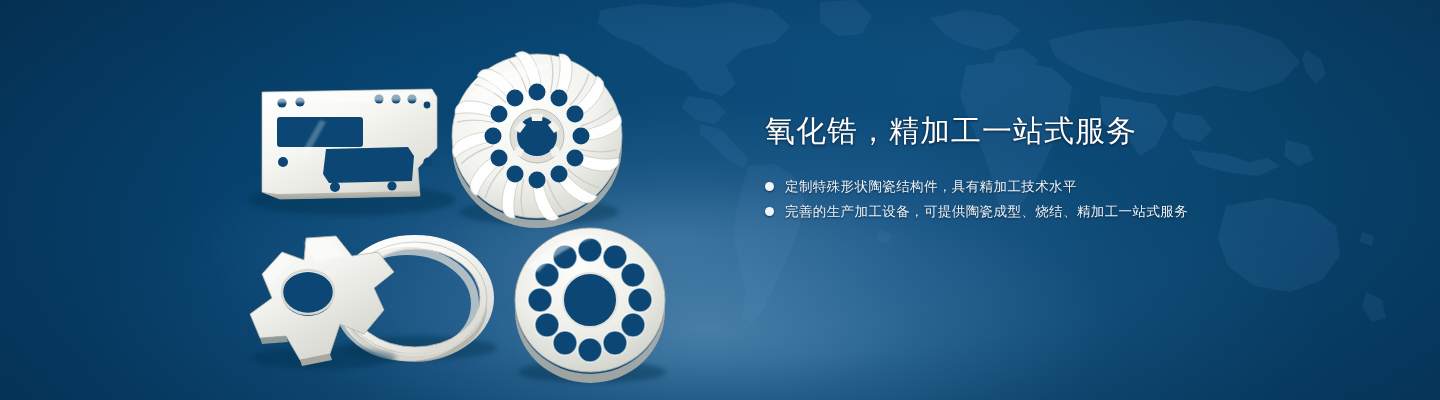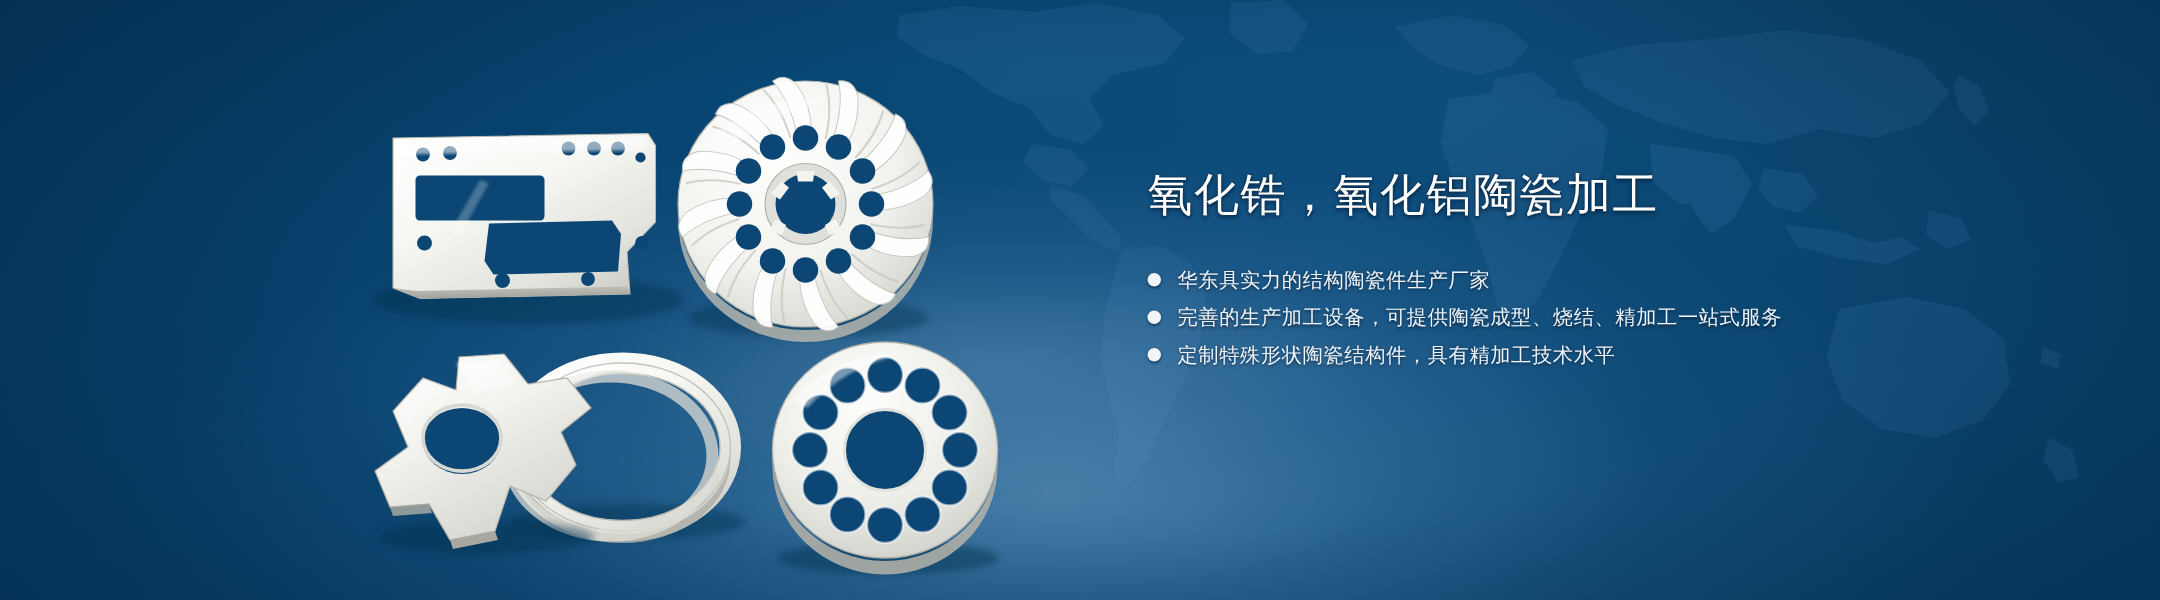--- a/index.html
+++ b/index.html
@@ -362,36 +362,32 @@
         <circle cx="0" cy="0" r="27" fill="#0b4674"></circle>
         <circle cx="0" cy="0" r="27" fill="none" stroke="#e2e2dc" stroke-width="2"></circle>
 
         <path d="M-62 -34 q32 -32 74 -30 q-38 8 -64 36 Z" fill="#ffffff" opacity="0.45" filter="url(#soft)"></path>
       </g>
     </svg>
   </div>
 
   <div class="textblock">
 
-    <div class="headline">氧化锆，氧化铝陶瓷加工</div>
+    <div class="headline">氧化锆，精加工一站式服务</div>
 
     <div class="bullets">
+
+
 
       <div class="bullet">
         <span class="dot"></span>
-        <span class="btext">华东具实力的结构陶瓷件生产厂家</span>
+        <span class="btext">定制特殊形状陶瓷结构件，具有精加工技术水平</span>
       </div>
-
 
       <div class="bullet">
         <span class="dot"></span>
         <span class="btext">完善的生产加工设备，可提供陶瓷成型、烧结、精加工一站式服务</span>
       </div>
 
-      <div class="bullet">
-        <span class="dot"></span>
-        <span class="btext">定制特殊形状陶瓷结构件，具有精加工技术水平</span>
-      </div>
-
     </div>
   </div>
 
 </div>
 
 </body></html>

